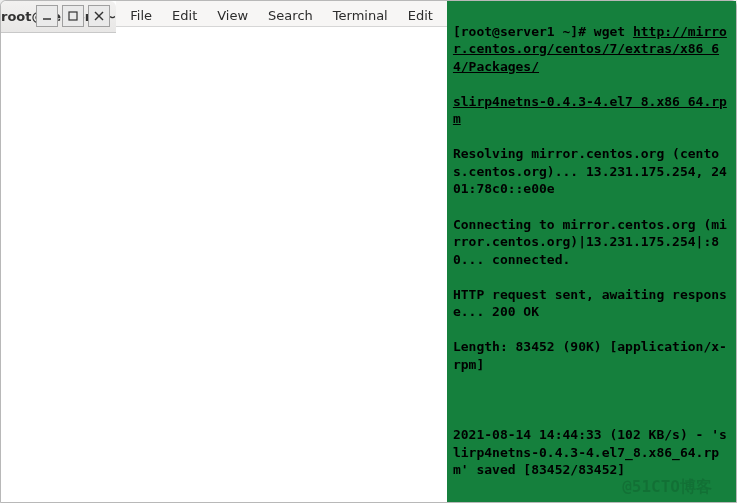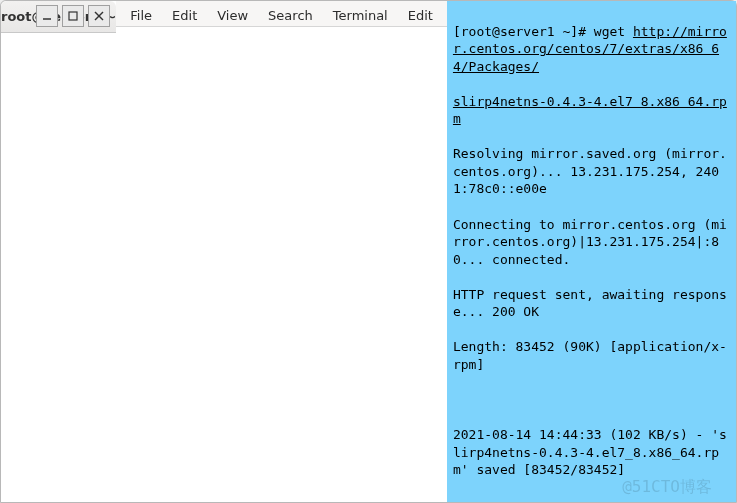--- a/index.html
+++ b/index.html
@@ -66,30 +66,31 @@
     padding: 0 4px;
     font-size: 13px;
     color: #2c2c2c;
   }
   .menu-item {
     padding: 3px 10px;
     cursor: pointer;
   }
   .terminal {
     flex: 1;
-    background: #7dd3fc;
+    background: #15803d;
     font-family: "DejaVu Sans Mono", "Liberation Mono", monospace;
     font-size: 13px;
     line-height: 1.35;
     color: #000;
     padding: 4px 6px;
     white-space: pre-wrap;
     word-break: break-all;
     overflow: hidden;
     position: relative;
+    font-weight: bold;
   }
   .term-line { display: block; }
   .underline { text-decoration: underline; }
   .watermark {
     position: absolute;
     right: 24px;
     bottom: 4px;
     color: rgba(0,0,0,0.12);
     font-size: 16px;
     pointer-events: none;
@@ -127,21 +128,21 @@
     <div class="menu-item">Edit</div>
     <div class="menu-item">View</div>
     <div class="menu-item">Search</div>
     <div class="menu-item">Terminal</div>
     <div class="menu-item">Edit</div>
   </div>
 
   <div class="terminal">
 <span class="term-line"><span>[root@server1 ~]# </span><span>wget </span><span class="underline">http://mirror.centos.org/centos/7/extras/x86 64/Packages/</span></span>
 <span class="term-line underline">slirp4netns-0.4.3-4.el7 8.x86 64.rpm</span>
-<span class="term-line">Resolving mirror.saved.org (mirror.centos.org)... 13.231.175.254, 2401:78c0::e00e</span>
+<span class="term-line">Resolving mirror.centos.org (centos.centos.org)... 13.231.175.254, 2401:78c0::e00e</span>
 <span class="term-line">Connecting to mirror.centos.org (mirror.centos.org)|13.231.175.254|:80... connected.</span>
 <span class="term-line">HTTP request sent, awaiting response... 200 OK</span>
 <span class="term-line">Length: 83452 (90K) [application/x-rpm]</span>
 <span class="term-line"></span>
 <span class="term-line"></span>
 <span class="term-line">2021-08-14 14:44:33 (102 KB/s) - 'slirp4netns-0.4.3-4.el7_8.x86_64.rpm' saved [83452/83452]</span>
 <span class="term-line"></span>
 <span class="term-line"></span>
 
 

